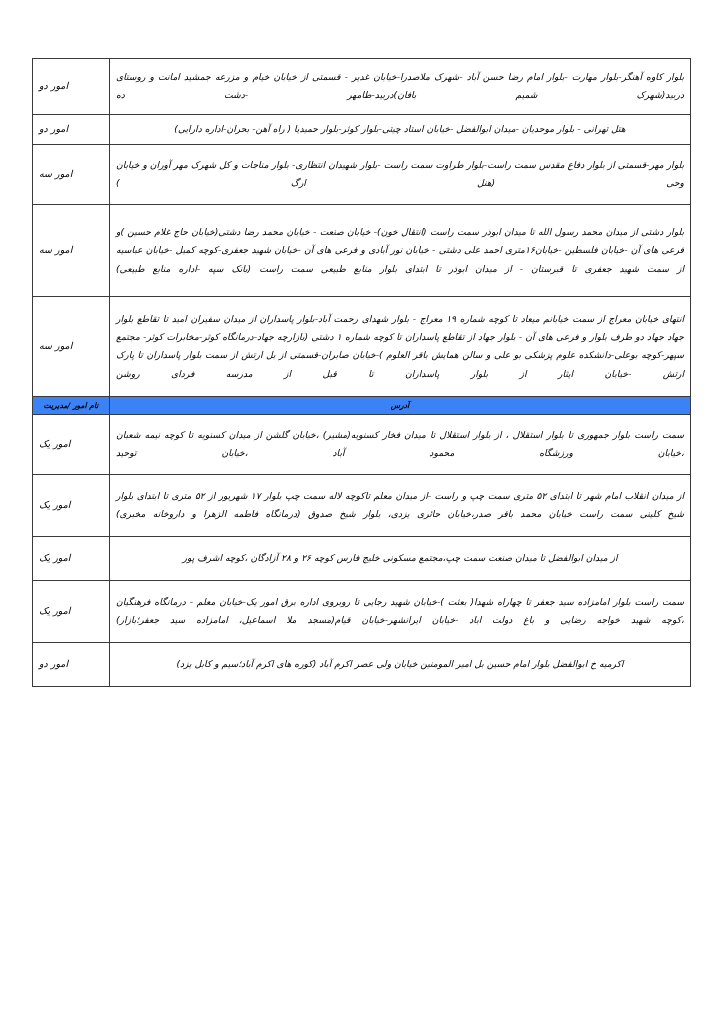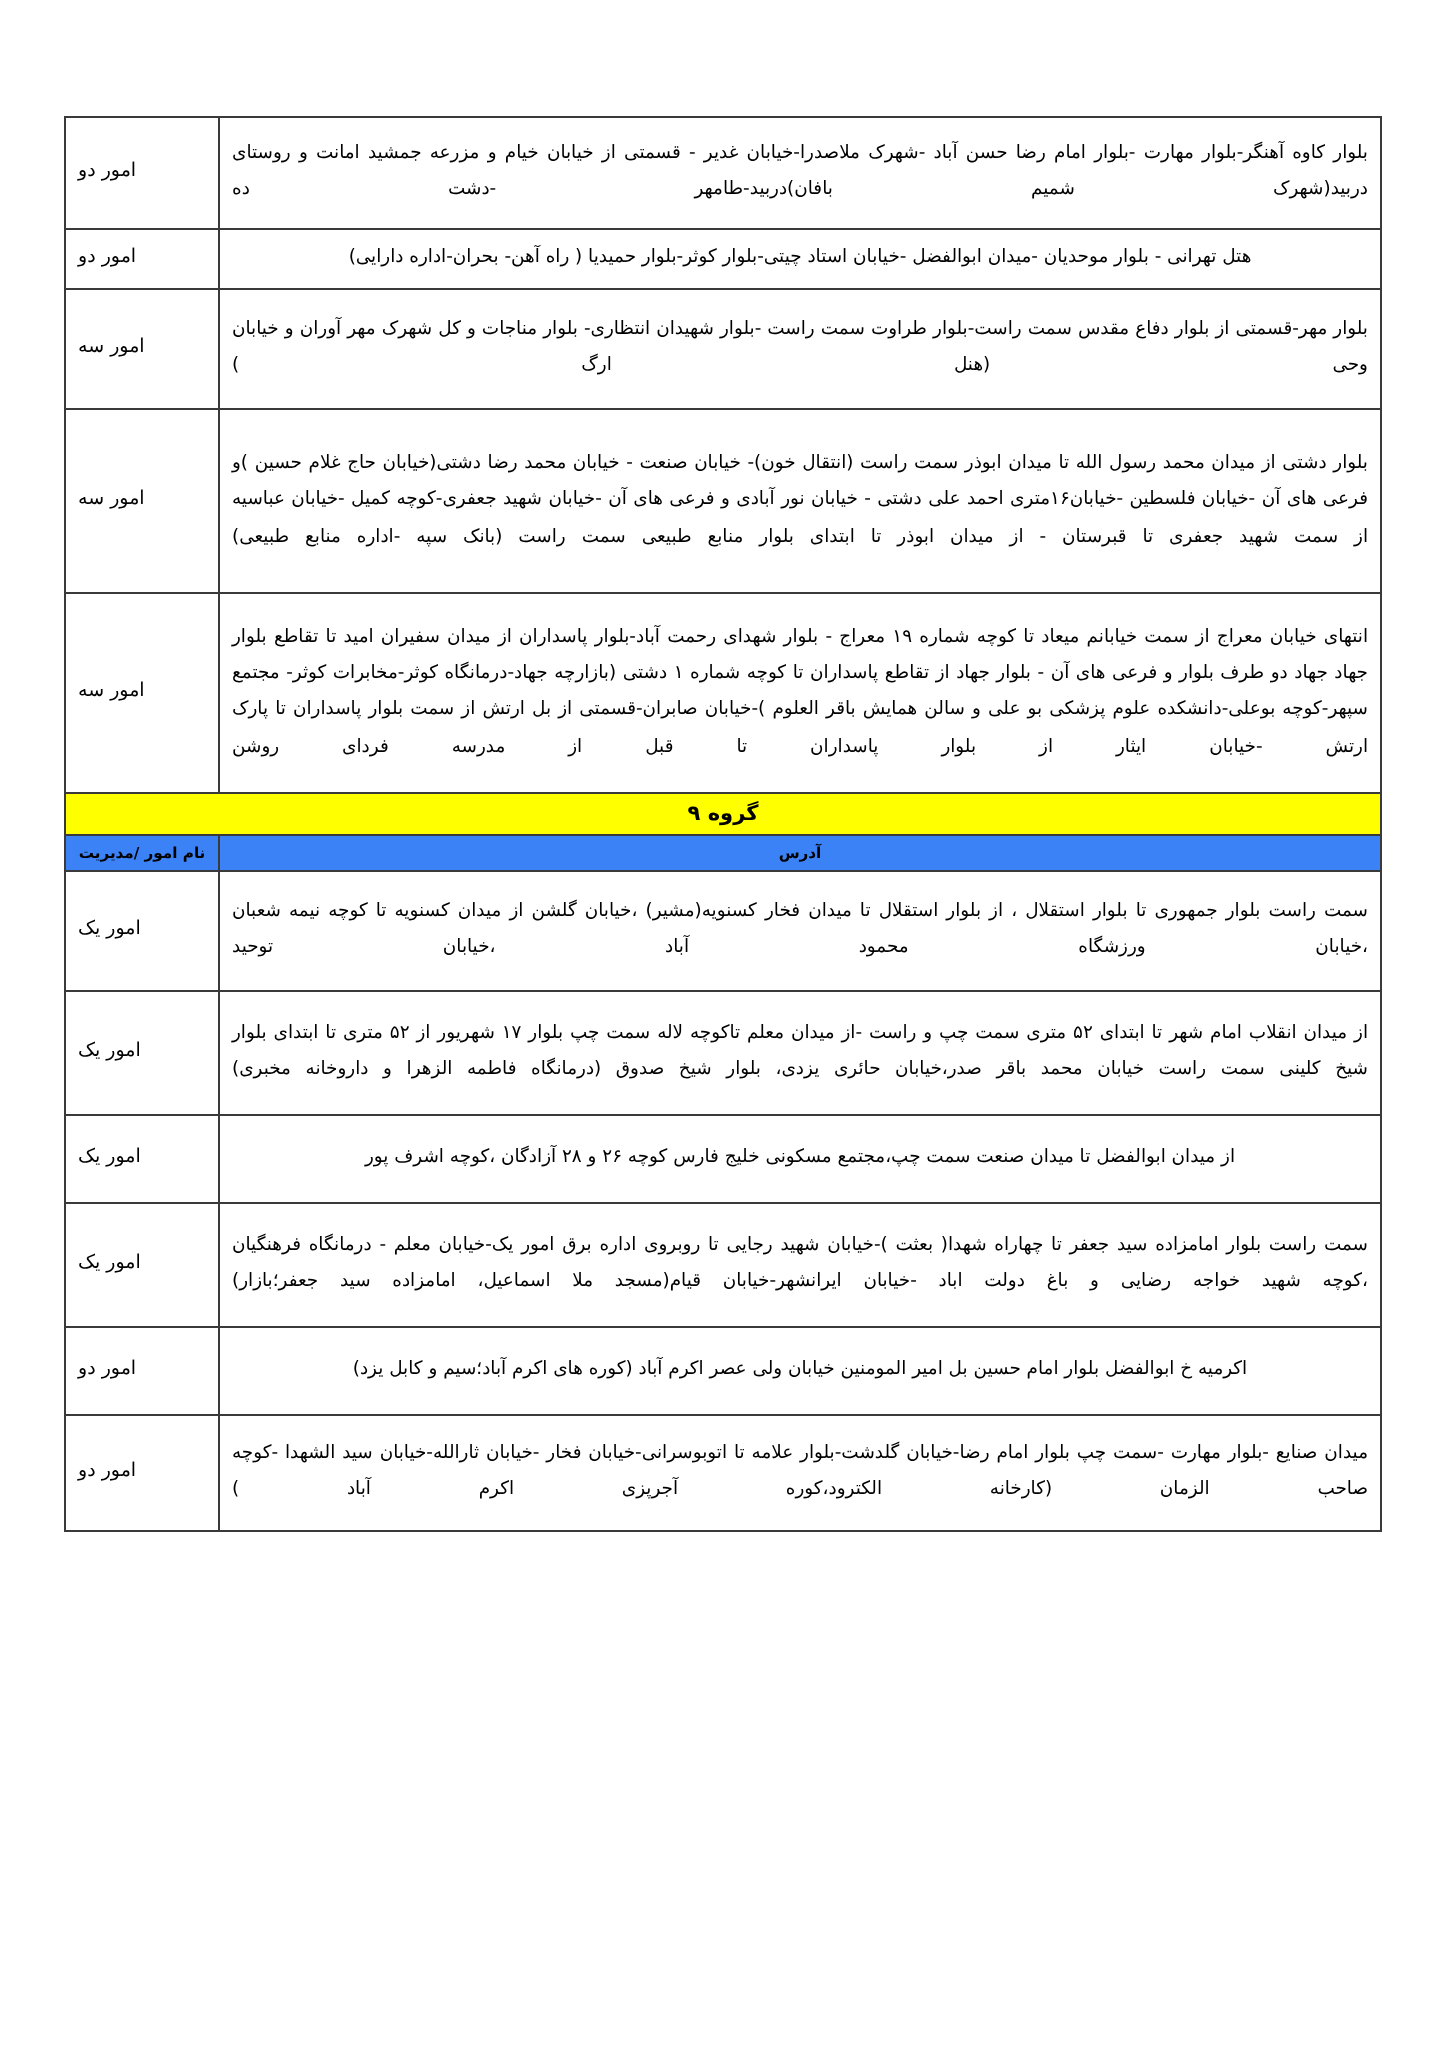--- a/index.html
+++ b/index.html
@@ -20,20 +20,21 @@
     width: 724px;
     height: 1024px;
     background: #ffffff;
     box-sizing: border-box;
   }
   .table-wrap {
     position: absolute;
     left: 33px;
     top: 58px;
     width: 658px;
+    font-style: italic;
   }
   table.addr-table {
     width: 658px;
     border-collapse: collapse;
     table-layout: fixed;
     direction: rtl;
   }
   table.addr-table td {
     border: 1px solid #3a3a3a;
     vertical-align: middle;
@@ -126,23 +127,20 @@
         <tr class="row-multi tall-5">
           <td class="cell-addr">بلوار دشتی  از میدان محمد رسول الله تا  میدان ابوذر سمت راست  (انتقال خون)- خیابان صنعت - خیابان محمد رضا دشتی(خیابان حاج غلام حسین )و فرعی های آن -خیابان فلسطین -خیابان۱۶متری احمد علی دشتی - خیابان نور آبادی و فرعی های آن -خیابان شهید جعفری-کوچه کمیل -خیابان عباسیه از سمت شهید جعفری تا قبرستان - از میدان ابوذر تا ابتدای بلوار منابع طبیعی سمت راست (بانک سپه -اداره منابع طبیعی)</td>
           <td class="cell-name">امور سه</td>
         </tr>
 
         <tr class="row-multi tall-6">
           <td class="cell-addr">انتهای خیابان معراج از سمت خیابانم میعاد تا کوچه شماره ۱۹ معراج - بلوار شهدای رحمت آباد-بلوار پاسداران از میدان سفیران امید تا تقاطع بلوار جهاد جهاد دو طرف بلوار و فرعی های آن - بلوار جهاد از تقاطع پاسداران تا کوچه شماره ۱ دشتی (بازارچه جهاد-درمانگاه کوثر-مخابرات کوثر- مجتمع سپهر-کوچه بوعلی-دانشکده علوم پزشکی بو علی و سالن همایش باقر العلوم )-خیابان صابران-قسمتی از بل ارتش از سمت بلوار پاسداران تا پارک ارتش -خیابان ایثار از بلوار پاسداران تا  قبل از مدرسه فردای روشن</td>
           <td class="cell-name">امور سه</td>
         </tr>
 
-        <tr class="group-title">
-          <td colspan="2">گروه ۹</td>
-        </tr>
 
         <tr class="group-head">
           <td>آدرس</td>
           <td>نام امور /مدیریت</td>
         </tr>
 
         <tr class="row-multi tall-7">
           <td class="cell-addr">سمت راست  بلوار جمهوری  تا  بلوار استقلال ، از بلوار استقلال تا میدان فخار کسنویه(مشیر) ،خیابان گلشن از میدان کسنویه تا کوچه نیمه شعبان ،خیابان ورزشگاه محمود آباد ،خیابان توحید</td>
           <td class="cell-name">امور یک</td>
         </tr>
@@ -161,22 +159,18 @@
         <tr class="row-multi tall-11">
           <td class="cell-addr">سمت راست بلوار امامزاده سید جعفر تا چهاراه شهدا( بعثت )-خیابان شهید رجایی تا روبروی اداره برق امور یک-خیابان معلم - درمانگاه فرهنگیان ،کوچه شهید خواجه رضایی و باغ دولت اباد -خیابان ایرانشهر-خیابان قیام(مسجد ملا اسماعیل، امامزاده سید جعفر؛بازار)</td>
           <td class="cell-name">امور یک</td>
         </tr>
 
         <tr class="row-single tall-12">
           <td class="cell-addr">اکرمیه خ ابوالفضل بلوار امام حسین بل امیر المومنین خیابان ولی عصر اکرم آباد (کوره های اکرم آباد؛سیم و کابل یزد)</td>
           <td class="cell-name">امور دو</td>
         </tr>
 
-        <tr class="row-multi tall-13">
-          <td class="cell-addr">میدان صنایع -بلوار مهارت -سمت چپ بلوار امام رضا-خیابان گلدشت-بلوار علامه تا اتوبوسرانی-خیابان فخار -خیابان ثارالله-خیابان سید الشهدا -کوچه صاحب الزمان  (کارخانه الکترود،کوره آجرپزی اکرم آباد )</td>
-          <td class="cell-name">امور دو</td>
-        </tr>
 
 
       </tbody>
     </table>
   </div>
 </div>
 
 </body></html>

